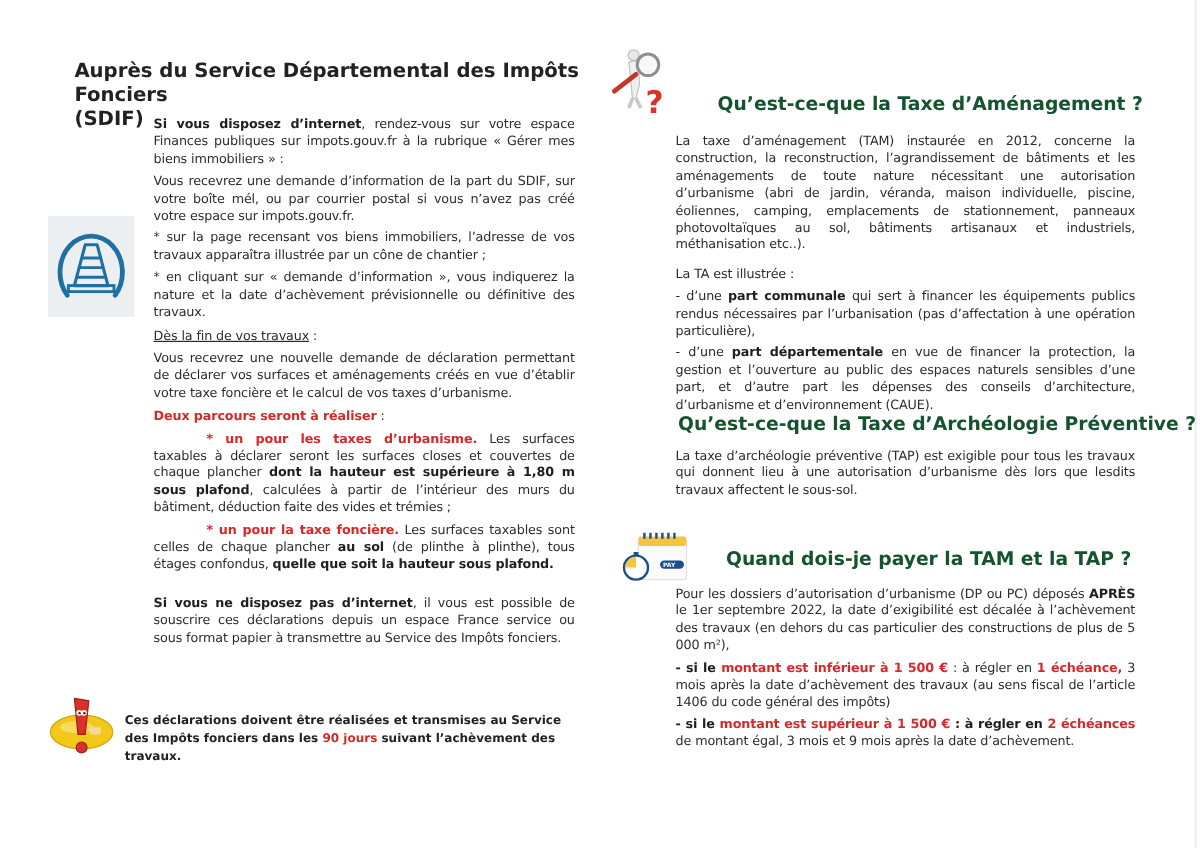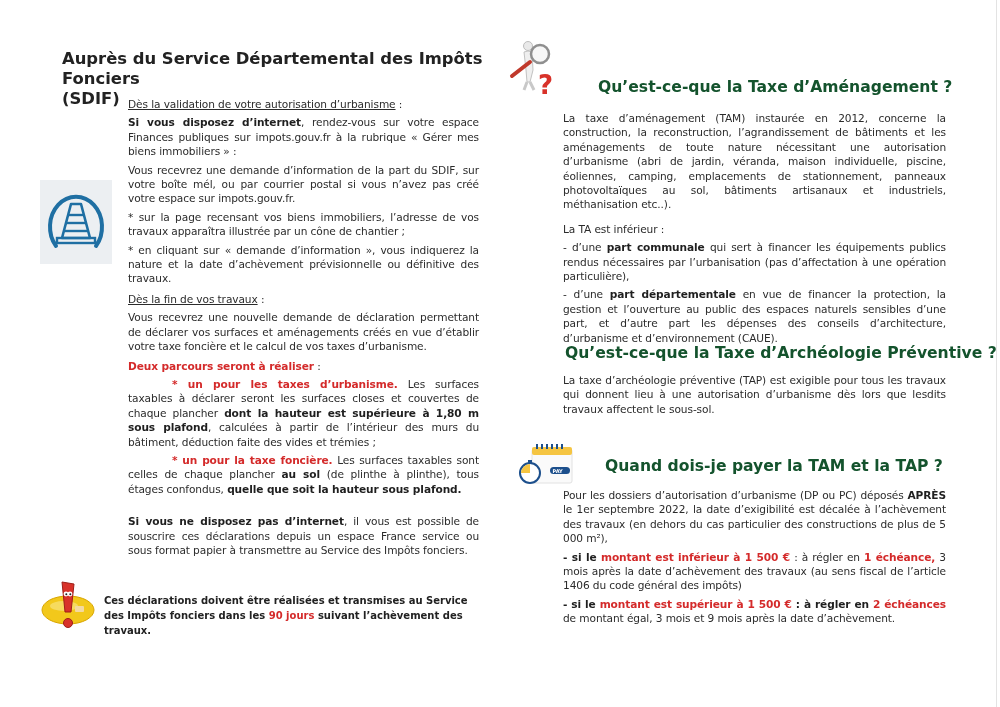--- a/index.html
+++ b/index.html
@@ -35,21 +35,20 @@
     <path d="M16 66 A26 30 0 1 1 56 66" fill="none" stroke="#1f6fa3" stroke-width="4" stroke-linecap="round"></path>
     <path d="M31 24 L41 24 L50 58 L22 58 Z" fill="none" stroke="#1f6fa3" stroke-width="2.6" stroke-linejoin="round"></path>
     <line x1="28" y1="35" x2="44" y2="35" stroke="#1f6fa3" stroke-width="2.4"></line>
     <line x1="26" y1="43" x2="46" y2="43" stroke="#1f6fa3" stroke-width="2.4"></line>
     <line x1="24" y1="51" x2="48" y2="51" stroke="#1f6fa3" stroke-width="2.4"></line>
     <rect x="17" y="58" width="38" height="5" fill="none" stroke="#1f6fa3" stroke-width="2.4"></rect>
   </svg>
 </div>
 
 <div class="abs t" style="left:128px; top:97px; width:351px;">
-  <p><span class="u">Dès la validation de votre autorisation d’urbanisme</span><span> :</span></p>
   <p><span class="b">Si vous disposez d’internet</span><span>, rendez-vous sur votre espace Finances publiques sur impots.gouv.fr à la rubrique « Gérer mes biens immobiliers » :</span></p>
   <p>Vous recevrez une demande d’information de la part du SDIF, sur votre boîte mél, ou par courrier postal si vous n’avez pas créé votre espace sur impots.gouv.fr.</p>
   <p>* sur la page recensant vos biens immobiliers, l’adresse de vos travaux apparaîtra illustrée par un cône de chantier ;</p>
   <p>* en cliquant sur « demande d’information », vous indiquerez la nature et la date d’achèvement prévisionnelle ou définitive des travaux.</p>
   <p style="margin-top:6px;"><span class="u">Dès la fin de vos travaux</span><span> :</span></p>
   <p>Vous recevrez une nouvelle demande de déclaration permettant de déclarer vos surfaces et aménagements créés en vue d’établir votre taxe foncière et le calcul de vos taxes d’urbanisme.</p>
   <p style="margin-top:5px;"><span class="rb">Deux parcours seront à réaliser</span><span> :</span></p>
   <p><span class="ind"></span><span class="r" style="font-weight:bold;">* un pour les taxes d’urbanisme.</span><span> Les surfaces taxables à déclarer seront les surfaces closes et couvertes de chaque plancher </span><span class="b">dont la hauteur est supérieure à 1,80 m sous plafond</span><span>, calculées à partir de l’intérieur des murs du bâtiment, déduction faite des vides et trémies ;</span></p>
   <p><span class="ind"></span><span class="r" style="font-weight:bold;">* un pour la taxe foncière.</span><span> Les surfaces taxables sont celles de chaque plancher </span><span class="b">au sol</span><span> (de plinthe à plinthe), tous étages confondus, </span><span class="b">quelle que soit la hauteur sous plafond.</span></p>
   <p style="margin-top:18px;"><span class="b">Si vous ne disposez pas d’internet</span><span>, il vous est possible de souscrire ces déclarations depuis un espace France service ou sous format papier à transmettre au Service des Impôts fonciers.</span></p>
@@ -80,21 +79,21 @@
     <line x1="22" y1="44" x2="26" y2="52" stroke="#c8c8c8" stroke-width="3"></line>
     <circle cx="32" cy="16" r="9" fill="#f7f7f7" stroke="#8f8f8f" stroke-width="2.5"></circle>
     <line x1="22" y1="24" x2="4" y2="38" stroke="#c0392b" stroke-width="4" stroke-linecap="round"></line>
     <text x="30" y="56" font-family="DejaVu Sans, sans-serif" font-size="26" font-weight="bold" fill="#d8322a">?</text>
   </svg>
 </div>
 <div class="abs h2" style="left:598px; top:78px;">Qu’est-ce-que la Taxe d’Aménagement ?</div>
 
 <div class="abs t" style="left:563px; top:111px; width:383px;">
   <p>La taxe d’aménagement (TAM) instaurée en 2012, concerne la construction, la reconstruction, l’agrandissement de bâtiments et les aménagements de toute nature nécessitant une autorisation d’urbanisme (abri de jardin, véranda, maison individuelle, piscine, éoliennes, camping, emplacements de stationnement, panneaux photovoltaïques au sol, bâtiments artisanaux et industriels, méthanisation etc..).</p>
-  <p style="margin-top:10px;">La TA est inférieur :</p>
+  <p style="margin-top:10px;">La TA est illustrée :</p>
   <p><span>- d’une </span><span class="b">part communale</span><span> qui sert à financer les équipements publics rendus nécessaires par l’urbanisation (pas d’affectation à une opération particulière),</span></p>
   <p><span>- d’une </span><span class="b">part départementale</span><span> en vue de financer la protection, la gestion et l’ouverture au public des espaces naturels sensibles d’une part, et d’autre part les dépenses des conseils d’architecture, d’urbanisme et d’environnement (CAUE).</span></p>
 </div>
 
 <div class="abs h2" style="left:565px; top:344px;">Qu’est-ce-que la Taxe d’Archéologie Préventive ?</div>
 
 <div class="abs t" style="left:563px; top:373px; width:383px;">
   <p style="margin:0;">La taxe d’archéologie préventive (TAP) est exigible pour tous les travaux qui donnent lieu à une autorisation d’urbanisme dès lors que lesdits travaux affectent le sous-sol.</p>
 </div>
 

